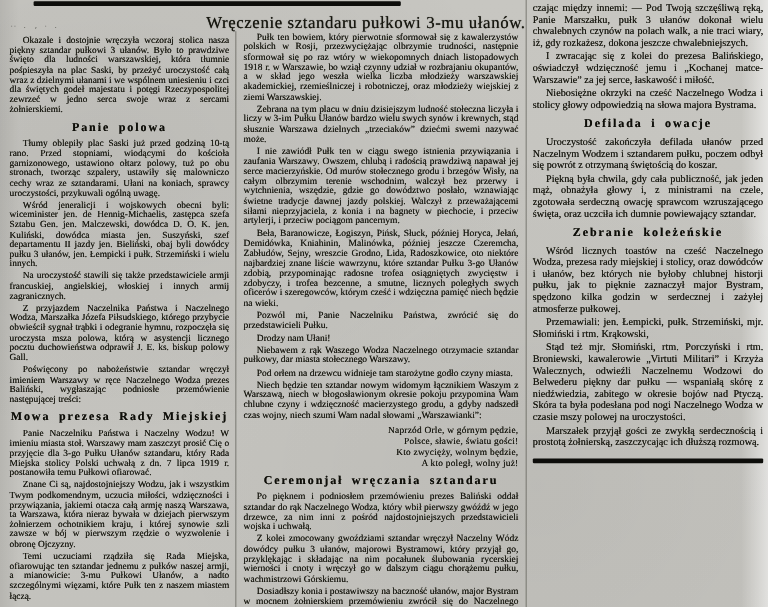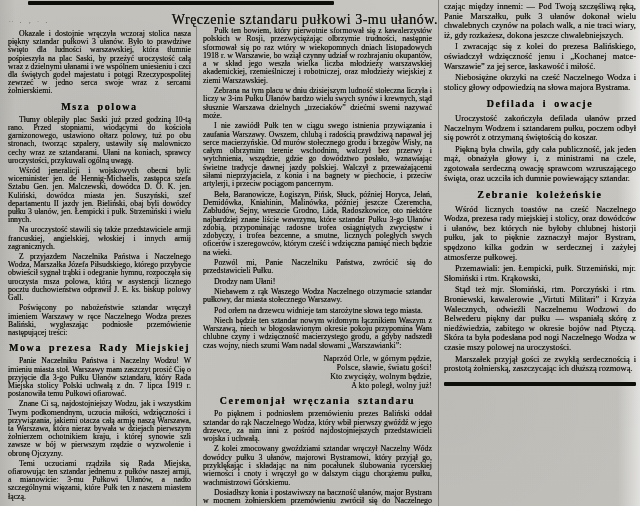--- a/index.html
+++ b/index.html
@@ -65,40 +65,40 @@
 <div class="page">
   <div class="top-rule"></div>
   <h1 class="headline">Wręczenie sztandaru pułkowi 3-mu ułanów.</h1>
   <div class="artifact">‧‧ . , ‧ .</div>
 
   <div class="vdivider vd-1"></div>
   <div class="vdivider vd-2"></div>
 
   <div class="col col-left">
       <p class="para">Okazale i dostojnie wręczyła wczoraj stolica nasza piękny sztandar pułkowi 3 ułanów. Było to prawdziwe święto dla ludności warszawskiej, która tłumnie pośpieszyła na plac Saski, by przeżyć uroczystość całą wraz z dzielnymi ułanami i we wspólnem uniesieniu i czci dla świętych godeł majestatu i potęgi Rzeczypospolitej zewrzeć w jedno serca swoje wraz z sercami żołnierskiemi.</p>
-      <div class="col-heading">Msza polowa</div>
+      <div class="col-heading">Panie polowa</div>
       <p class="para">Tłumy oblepiły plac Saski już przed godziną 10-tą rano. Przed stopniami, wiodącymi do kościoła garnizonowego, ustawiono ołtarz polowy, tuż po obu stronach, tworząc szpalery, ustawiły się malowniczo cechy wraz ze sztandarami. Ułani na koniach, sprawcy uroczystości, przykuwali ogólną uwagę.</p>
       <p class="para">Wśród jeneralicji i wojskowych obecni byli: wiceminister jen. de Hennig-Michaelis, zastępca szefa Sztabu Gen. jen. Malczewski, dowódca D. O. K. jen. Kuliński, dowódca miasta jen. Suszyński, szef departamentu II jazdy jen. Bieliński, obaj byli dowódcy pułku 3 ułanów, jen. Łempicki i pułk. Strzemiński i wielu innych.</p>
       <p class="para">Na uroczystość stawili się także przedstawiciele armji francuskiej, angielskiej, włoskiej i innych armij zagranicznych.</p>
       <p class="para">Z przyjazdem Naczelnika Państwa i Naczelnego Wodza, Marszałka Józefa Piłsudskiego, którego przybycie obwieścił sygnał trąbki i odegranie hymnu, rozpoczęła się uroczysta msza polowa, którą w asystencji licznego pocztu duchowieństwa odprawił J. E. ks. biskup polowy Gall.</p>
       <p class="para">Poświęcony po nabożeństwie sztandar wręczył imieniem Warszawy w ręce Naczelnego Wodza prezes Baliński, wygłaszając podniosłe przemówienie następującej treści:</p>
       <div class="col-heading">Mowa prezesa Rady Miejskiej</div>
       <p class="para">Panie Naczelniku Państwa i Naczelny Wodzu! W imieniu miasta stoł. Warszawy mam zaszczyt prosić Cię o przyjęcie dla 3-go Pułku Ułanów sztandaru, który Rada Miejska stolicy Polski uchwałą z dn. 7 lipca 1919 r. postanowiła temu Pułkowi ofiarować.</p>
       <p class="para">Znane Ci są, najdostojniejszy Wodzu, jak i wszystkim Twym podkomendnym, uczucia miłości, wdzięczności i przywiązania, jakiemi otacza całą armję naszą Warszawa, ta Warszawa, która nieraz bywała w dziejach pierwszym żołnierzem ochotnikiem kraju, i której synowie szli zawsze w bój w pierwszym rzędzie o wyzwolenie i obronę Ojczyzny.</p>
       <p class="para">Temi uczuciami rządziła się Rada Miejska, ofiarowując ten sztandar jednemu z pułków naszej armji, a mianowicie: 3-mu Pułkowi Ułanów, a nadto szczególnymi więzami, które Pułk ten z naszem miastem łączą.</p>
     </div>
   <div class="col col-mid">
       <p class="para">Pułk ten bowiem, który pierwotnie sformował się z kawalerzystów polskich w Rosji, przezwyciężając olbrzymie trudności, następnie sformował się po raz wtóry w wiekopomnych dniach listopadowych 1918 r. w Warszawie, bo wziął czynny udział w rozbrajaniu okupantów, a w skład jego weszła wielka liczba młodzieży warszawskiej akademickiej, rzemieślniczej i robotniczej, oraz młodzieży wiejskiej z ziemi Warszawskiej.</p>
       <p class="para">Zebrana na tym placu w dniu dzisiejszym ludność stołeczna liczyła i liczy w 3-im Pułku Ułanów bardzo wielu swych synów i krewnych, stąd słusznie Warszawa dzielnych „trzeciaków” dziećmi swemi nazywać może.</p>
       <p class="para">I nie zawiódł Pułk ten w ciągu swego istnienia przywiązania i zaufania Warszawy. Owszem, chlubą i radością prawdziwą napawał jej serce macierzyńskie. Od murów stołecznego grodu i brzegów Wisły, na całym olbrzymim terenie wschodnim, walczył bez przerwy i wytchnienia, wszędzie, gdzie go dowództwo posłało, wznawiając świetne tradycje dawnej jazdy polskiej. Walczył z przeważającemi siłami nieprzyjaciela, z konia i na bagnety w piechocie, i przeciw artylerji, i przeciw pociągom pancernym.</p>
       <p class="para">Beła, Baranowicze, Łogiszyn, Pińsk, Słuck, później Horyca, Jełań, Demidówka, Kniahinin, Malinówka, później jeszcze Czeremcha, Zabłudów, Sejny, wreszcie Grodno, Lida, Radoszkowice, oto niektóre najbardziej znane liście wawrzynu, które sztandar Pułku 3-go Ułanów zdobią, przypominając radosne trofea osiągniętych zwycięstw i zdobyczy, i trofea bezcenne, a smutne, licznych poległych swych oficerów i szeregowców, którym cześć i wdzięczna pamięć niech będzie na wieki.</p>
       <p class="para">Pozwól mi, Panie Naczelniku Państwa, zwrócić się do przedstawicieli Pułku.</p>
       <p class="para">Drodzy nam Ułani!</p>
       <p class="para">Niebawem z rąk Waszego Wodza Naczelnego otrzymacie sztandar pułkowy, dar miasta stołecznego Warszawy.</p>
-      <p class="para">Pod orłem na drzewcu widnieje tam starożytne słowa tego miasta.</p>
+      <p class="para">Pod orłem na drzewcu widnieje tam starożytne godło czyny miasta.</p>
       <p class="para">Niech będzie ten sztandar nowym widomym łącznikiem Waszym z Warszawą, niech w błogosławionym okresie pokoju przypomina Wam chlubne czyny i wdzięczność macierzystego grodu, a gdyby nadszedł czas wojny, niech szumi Wam nadal słowami „Warszawianki”:</p>
       <div class="verse">
         <div>Naprzód Orle, w górnym pędzie,</div>
         <div>Polsce, sławie, światu gości!</div>
         <div>Kto zwycięży, wolnym będzie,</div>
         <div>A kto poległ, wolny już!</div>
       </div>
       <div class="col-heading">Ceremonjał wręczania sztandaru</div>
       <p class="para">Po pięknem i podniosłem przemówieniu prezes Baliński oddał sztandar do rąk Naczelnego Wodza, który wbił pierwszy gwóźdź w jego drzewce, za nim inni z pośród najdostojniejszych przedstawicieli wojska i uchwałą.</p>
       <p class="para">Z kolei zmocowany gwoździami sztandar wręczył Naczelny Wódz dowódcy pułku 3 ułanów, majorowi Bystramowi, który przyjął go, przyklękając i składając na nim pocałunek ślubowania rycerskiej wierności i cnoty i wręczył go w dalszym ciągu chorążemu pułku, wachmistrzowi Górskiemu.</p>

